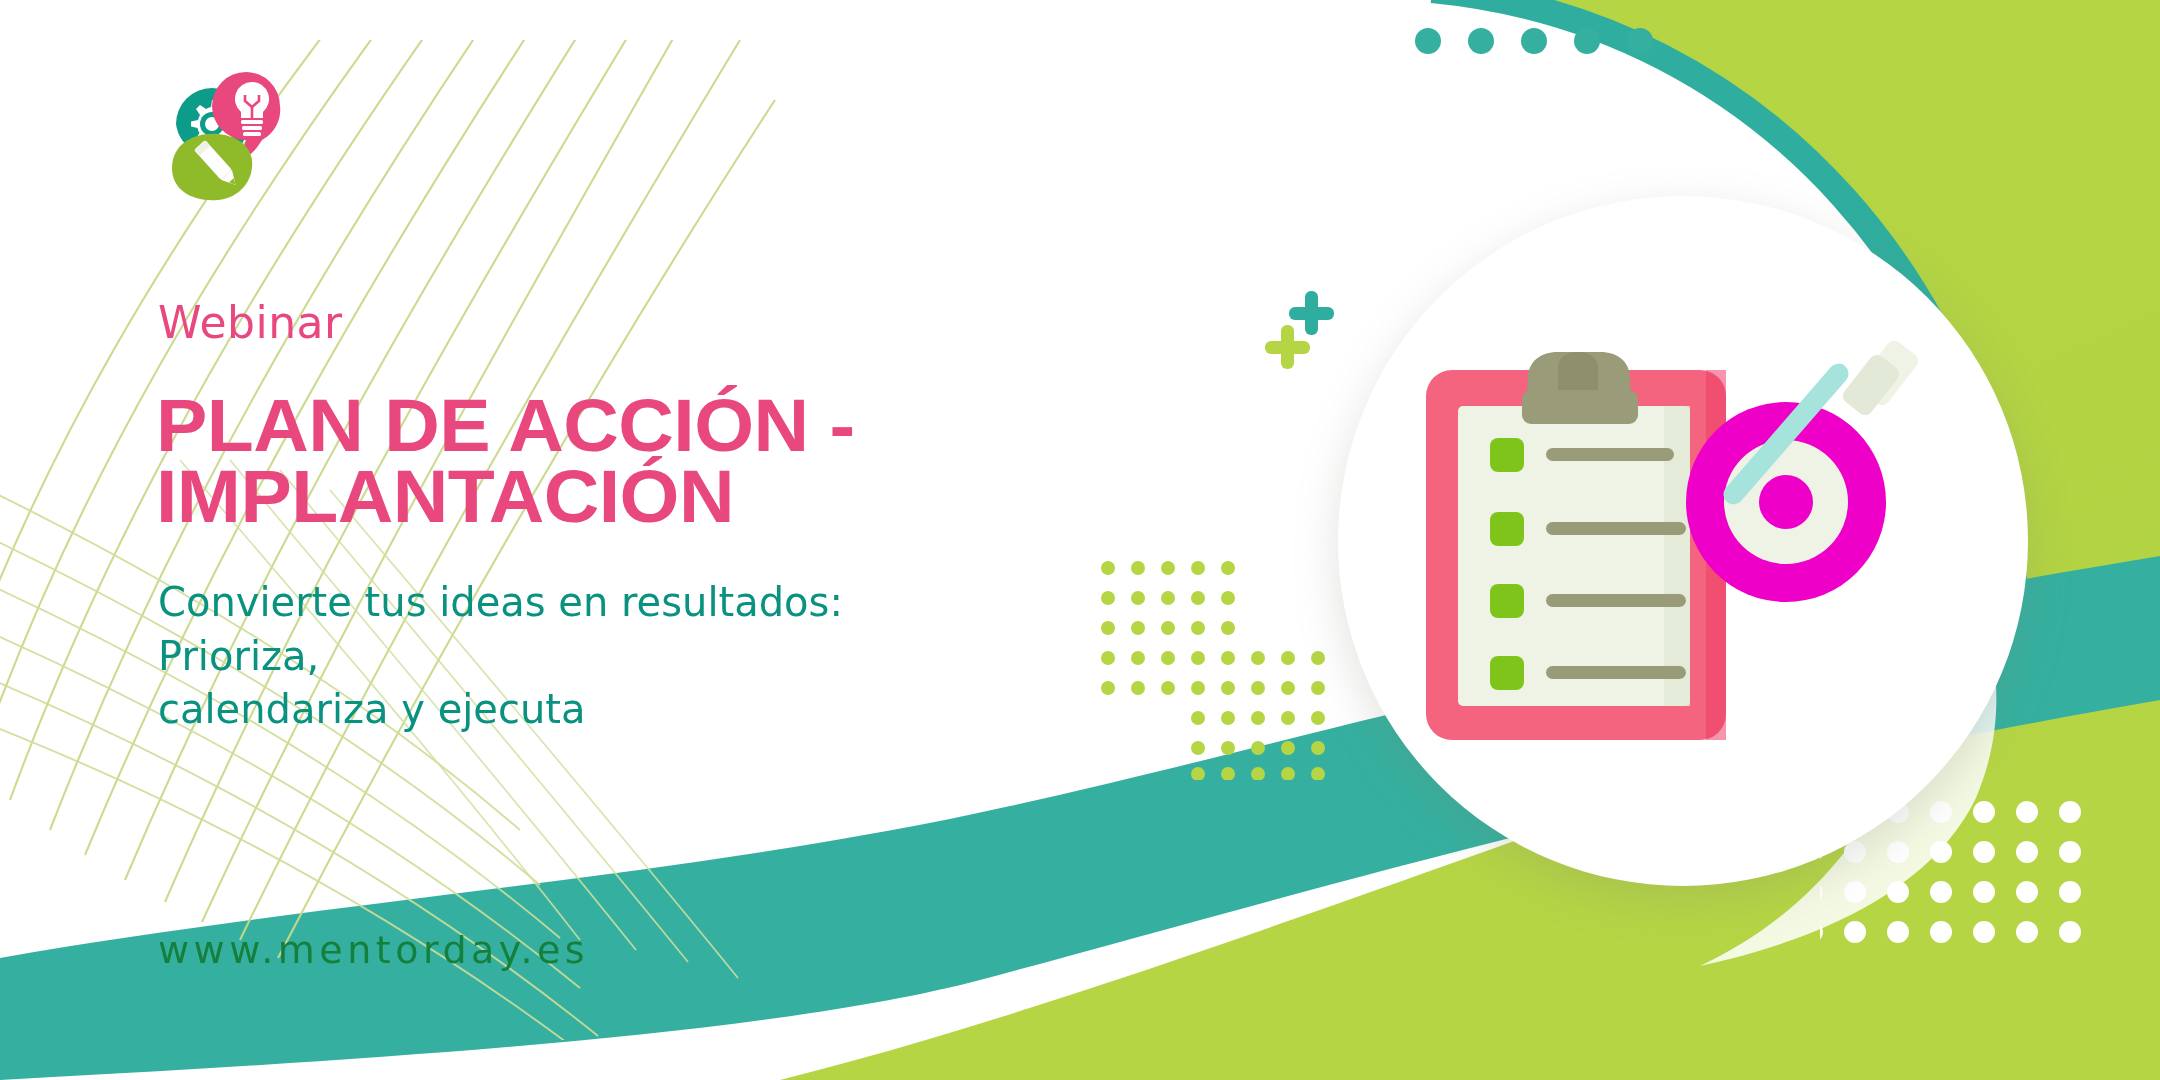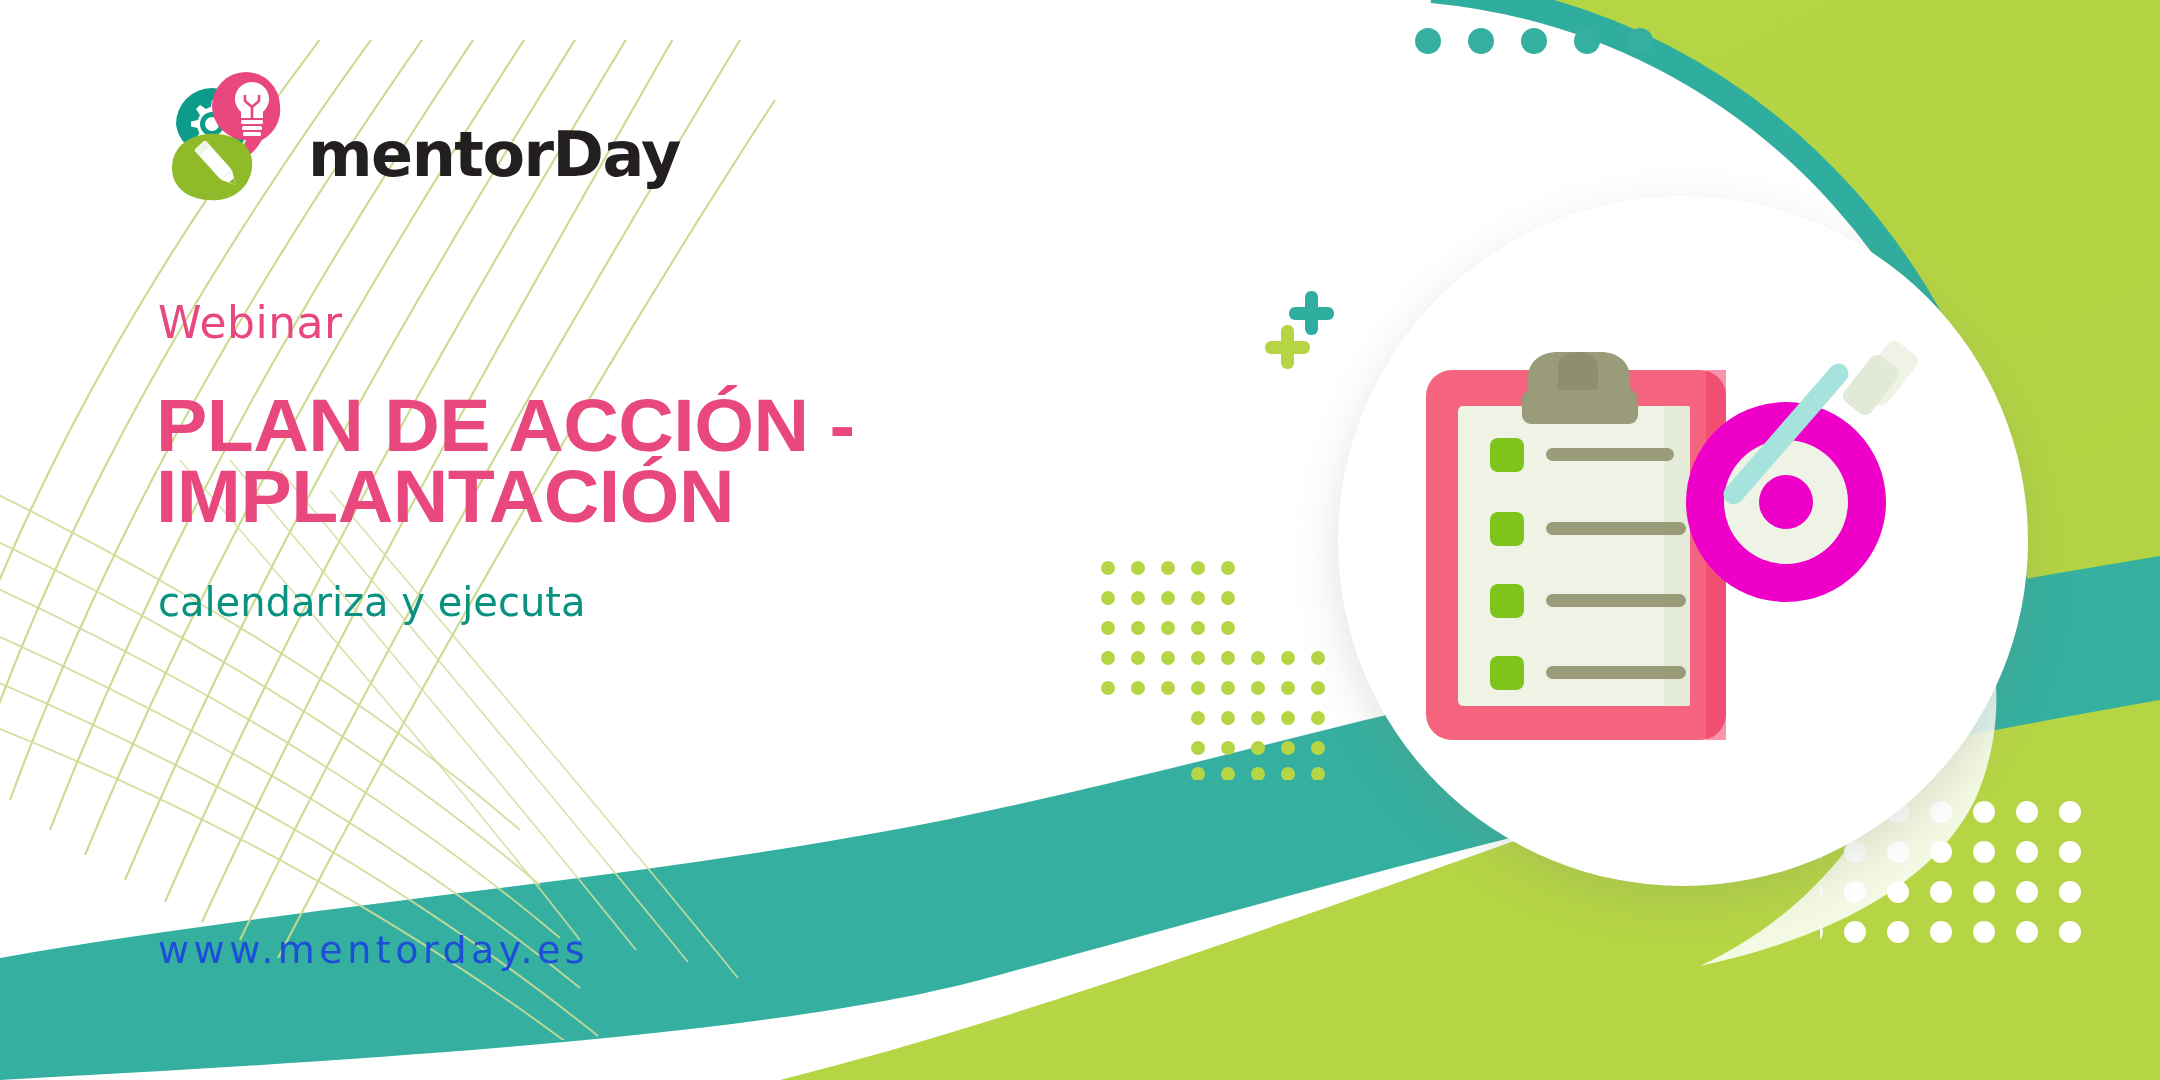--- a/index.html
+++ b/index.html
@@ -79,21 +79,21 @@
   .subtitle {
     position:absolute; left:158px; top:576px;
     font-size:40px; line-height:1.34;
     color:#0a9280; width:820px;
     font-family:"DejaVu Sans", sans-serif;
   }
   .subtitle span { display:block; }
   .url {
     position:absolute; left:158px; top:928px;
     font-size:38px; letter-spacing:4.5px;
-    color:#1d4ed8;
+    color:#15803d;
     font-family:"DejaVu Sans", sans-serif;
   }
 </style>
 </head>
 <body>
 
 <div id="stage">
 
   <svg class="bg-svg" viewBox="0 0 2160 1080" preserveAspectRatio="none">
     <defs>
@@ -339,29 +339,29 @@
       <g>
         <path d="M12,96 C12,72 34,60 58,62 C78,64 90,74 92,88 C94,108 80,126 58,128 C32,130 12,118 12,96 Z" fill="#8fbb2b"></path>
         <g transform="translate(34,78) rotate(-42)">
           <rect x="0" y="0" width="15" height="40" rx="2" fill="#ffffff"></rect>
           <rect x="0" y="0" width="15" height="8" rx="2" fill="#eef3e6"></rect>
           <path d="M0,40 L7.5,54 L15,40 Z" fill="#ffffff"></path>
           <path d="M4.5,47.5 L7.5,54 L10.5,47.5 Z" fill="#8fbb2b"></path>
         </g>
       </g>
     </svg>
-    <div class="logo-word">mentorDay</div>
   </div>
 
   <div class="eyebrow">Webinar</div>
 
   <div class="title">
     <span>PLAN DE ACCIÓN -</span>
     <span>IMPLANTACIÓN</span>
   </div>
 
   <div class="subtitle">
+    <span>Convierte tus ideas en resultados: Prioriza,</span>
     <span>calendariza y ejecuta</span>
   </div>
 
   <div class="url">www.mentorday.es</div>
 
 </div>
 
 </body></html>

